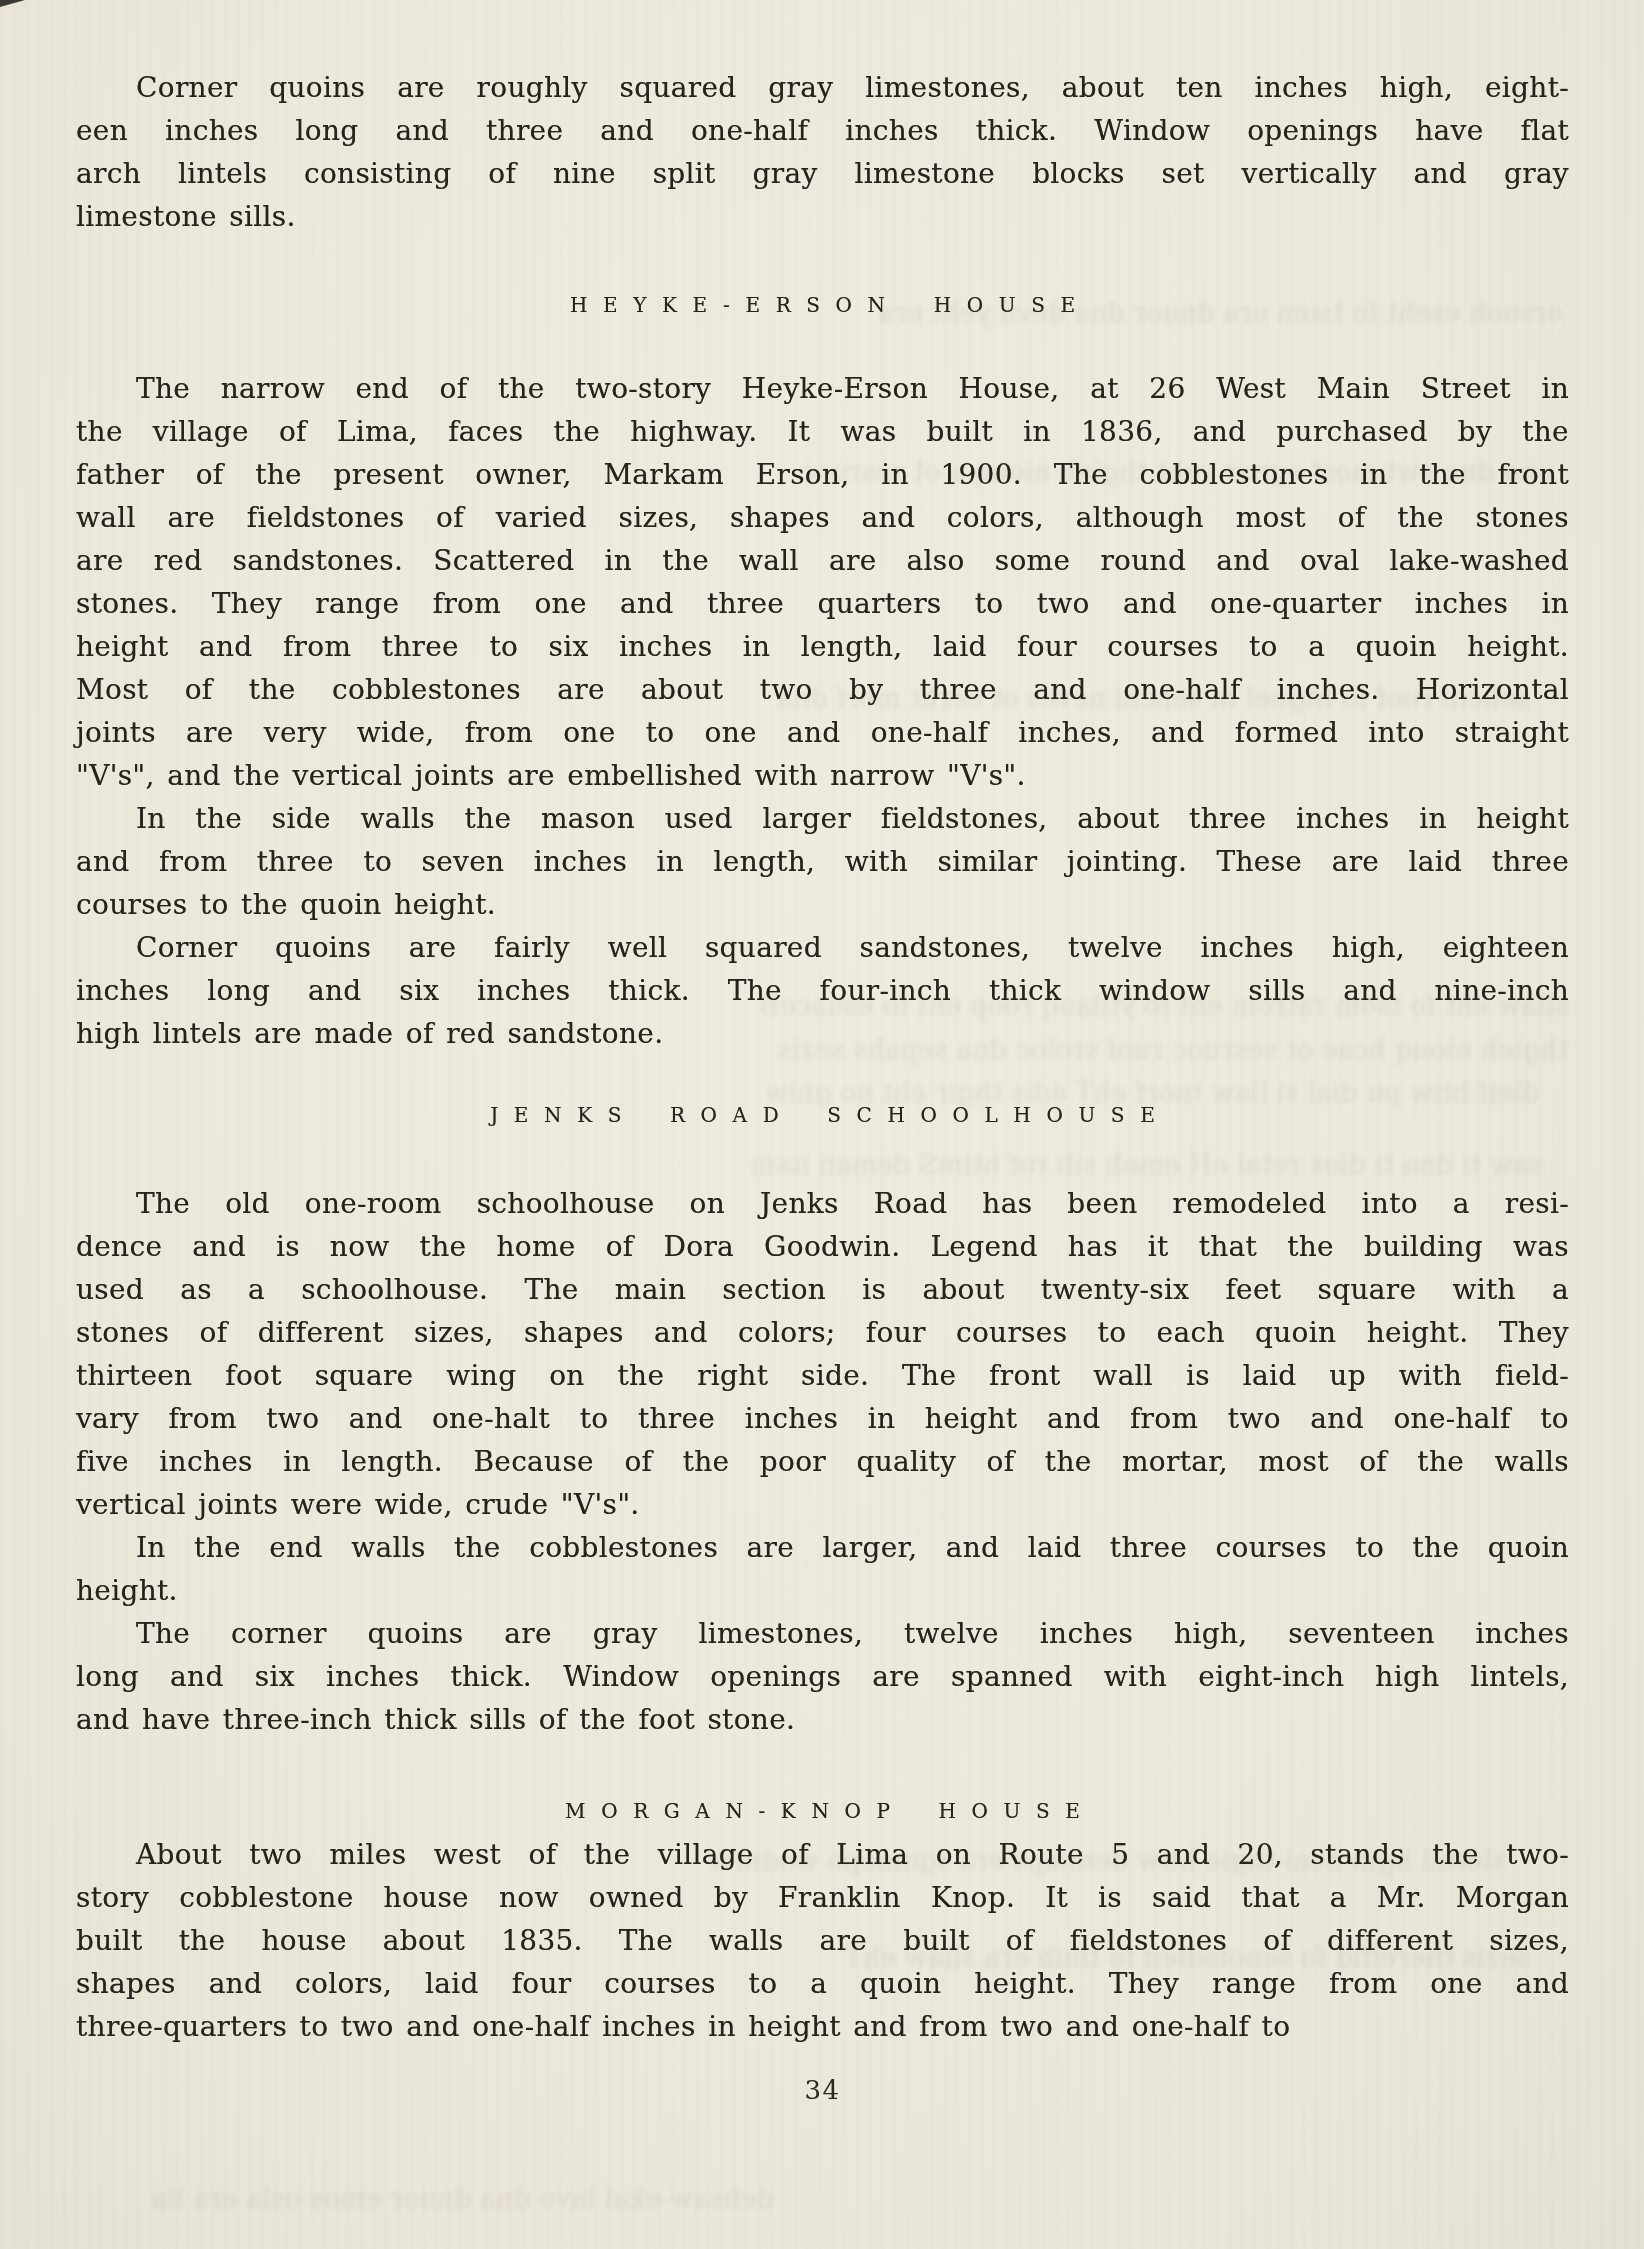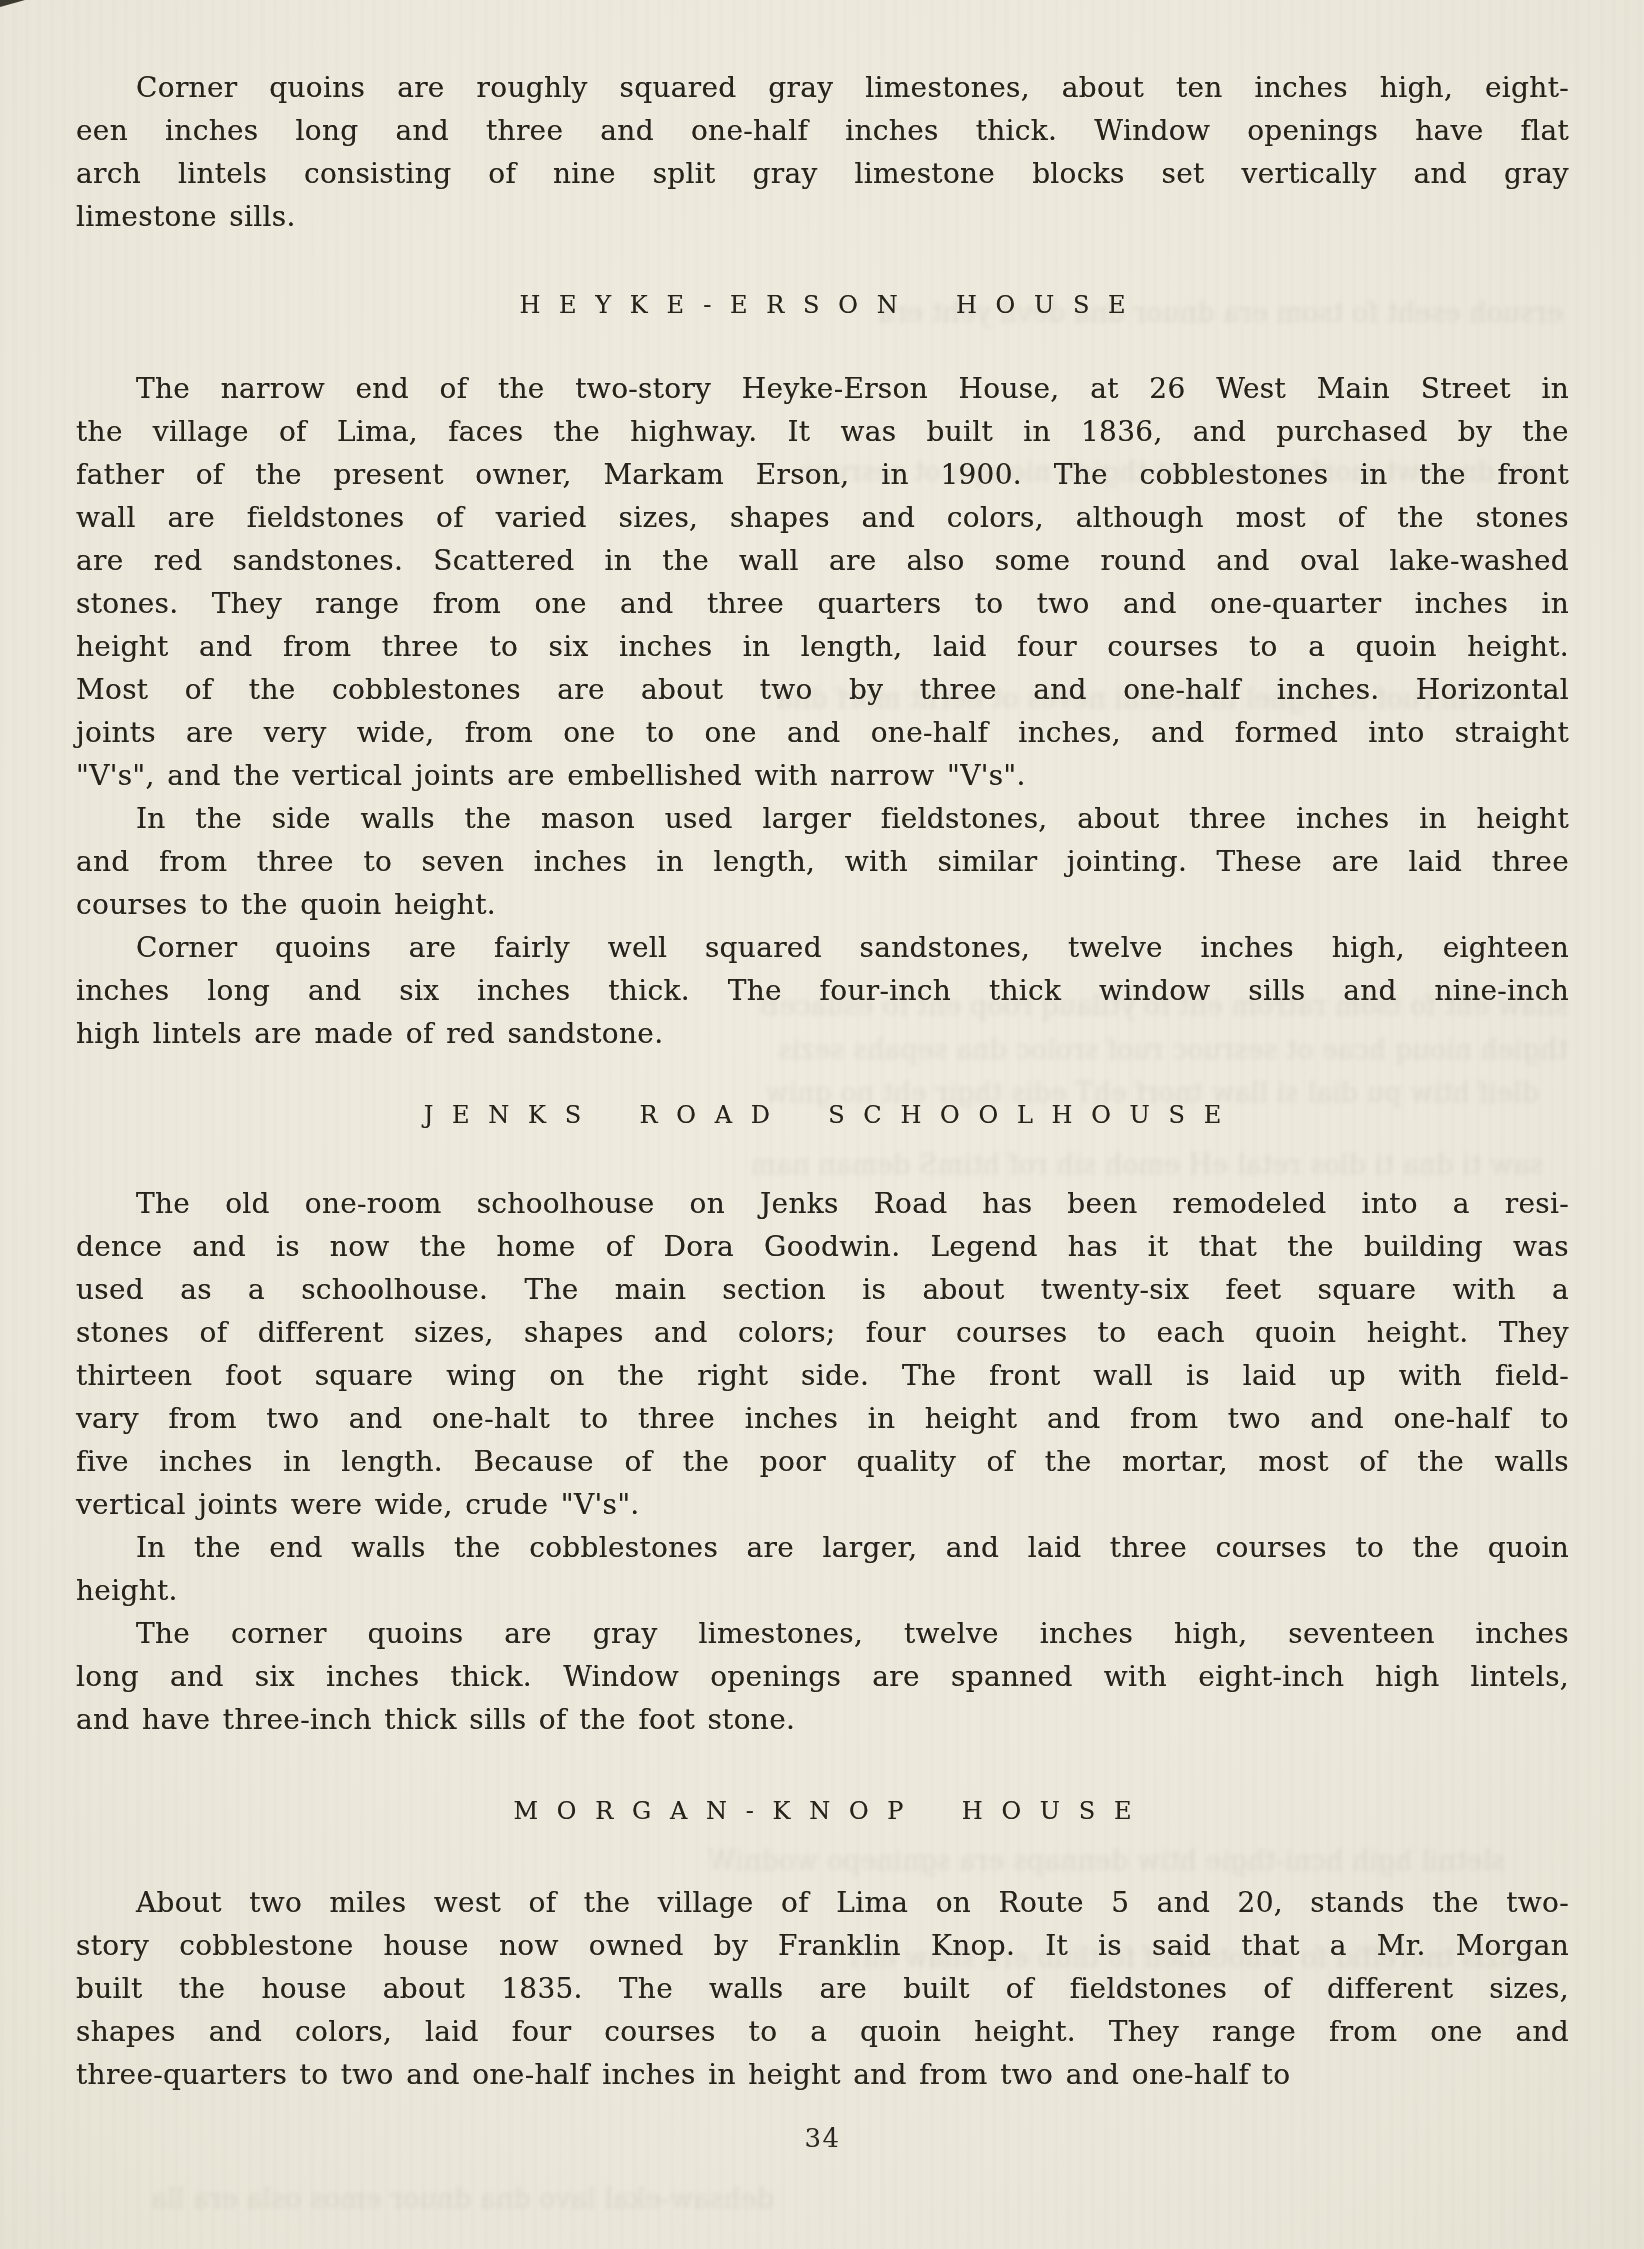--- a/index.html
+++ b/index.html
@@ -37,33 +37,33 @@
     text-align-last:justify;
     word-spacing:3.3px;
     letter-spacing:0.3px;
     text-shadow:0 0 0.5px rgba(38,33,26,0.55);
     white-space:normal;
     overflow:visible;
   }
   .line.first{ text-indent:60px; }
   .line.last{ text-align-last:left; }
   .heading{
-    font-size:24px;
+    font-size:20px;
     line-height:43px;
     height:43px;
     text-align:center;
     letter-spacing:0.78em;
     word-spacing:0.55em;
     text-indent:0.78em; 
     text-shadow:0 0 0.5px rgba(38,33,26,0.5);
     white-space:nowrap;
   }
   .heading.h-heyke{ margin-top:46px;  margin-bottom:40px; }
   .heading.h-jenks{ margin-top:39px;  margin-bottom:45px; }
-  .heading.h-morgan{ margin-top:49px; margin-bottom:48px; }
+  .heading.h-morgan{ margin-top:49px; }
   .pagenum{
     margin-top:20.5px;
     text-align:center;
     font-size:26px;
     line-height:43px;
     letter-spacing:1.4px;
     color:#2b2822;
   }
   .ghost{
     position:absolute;

